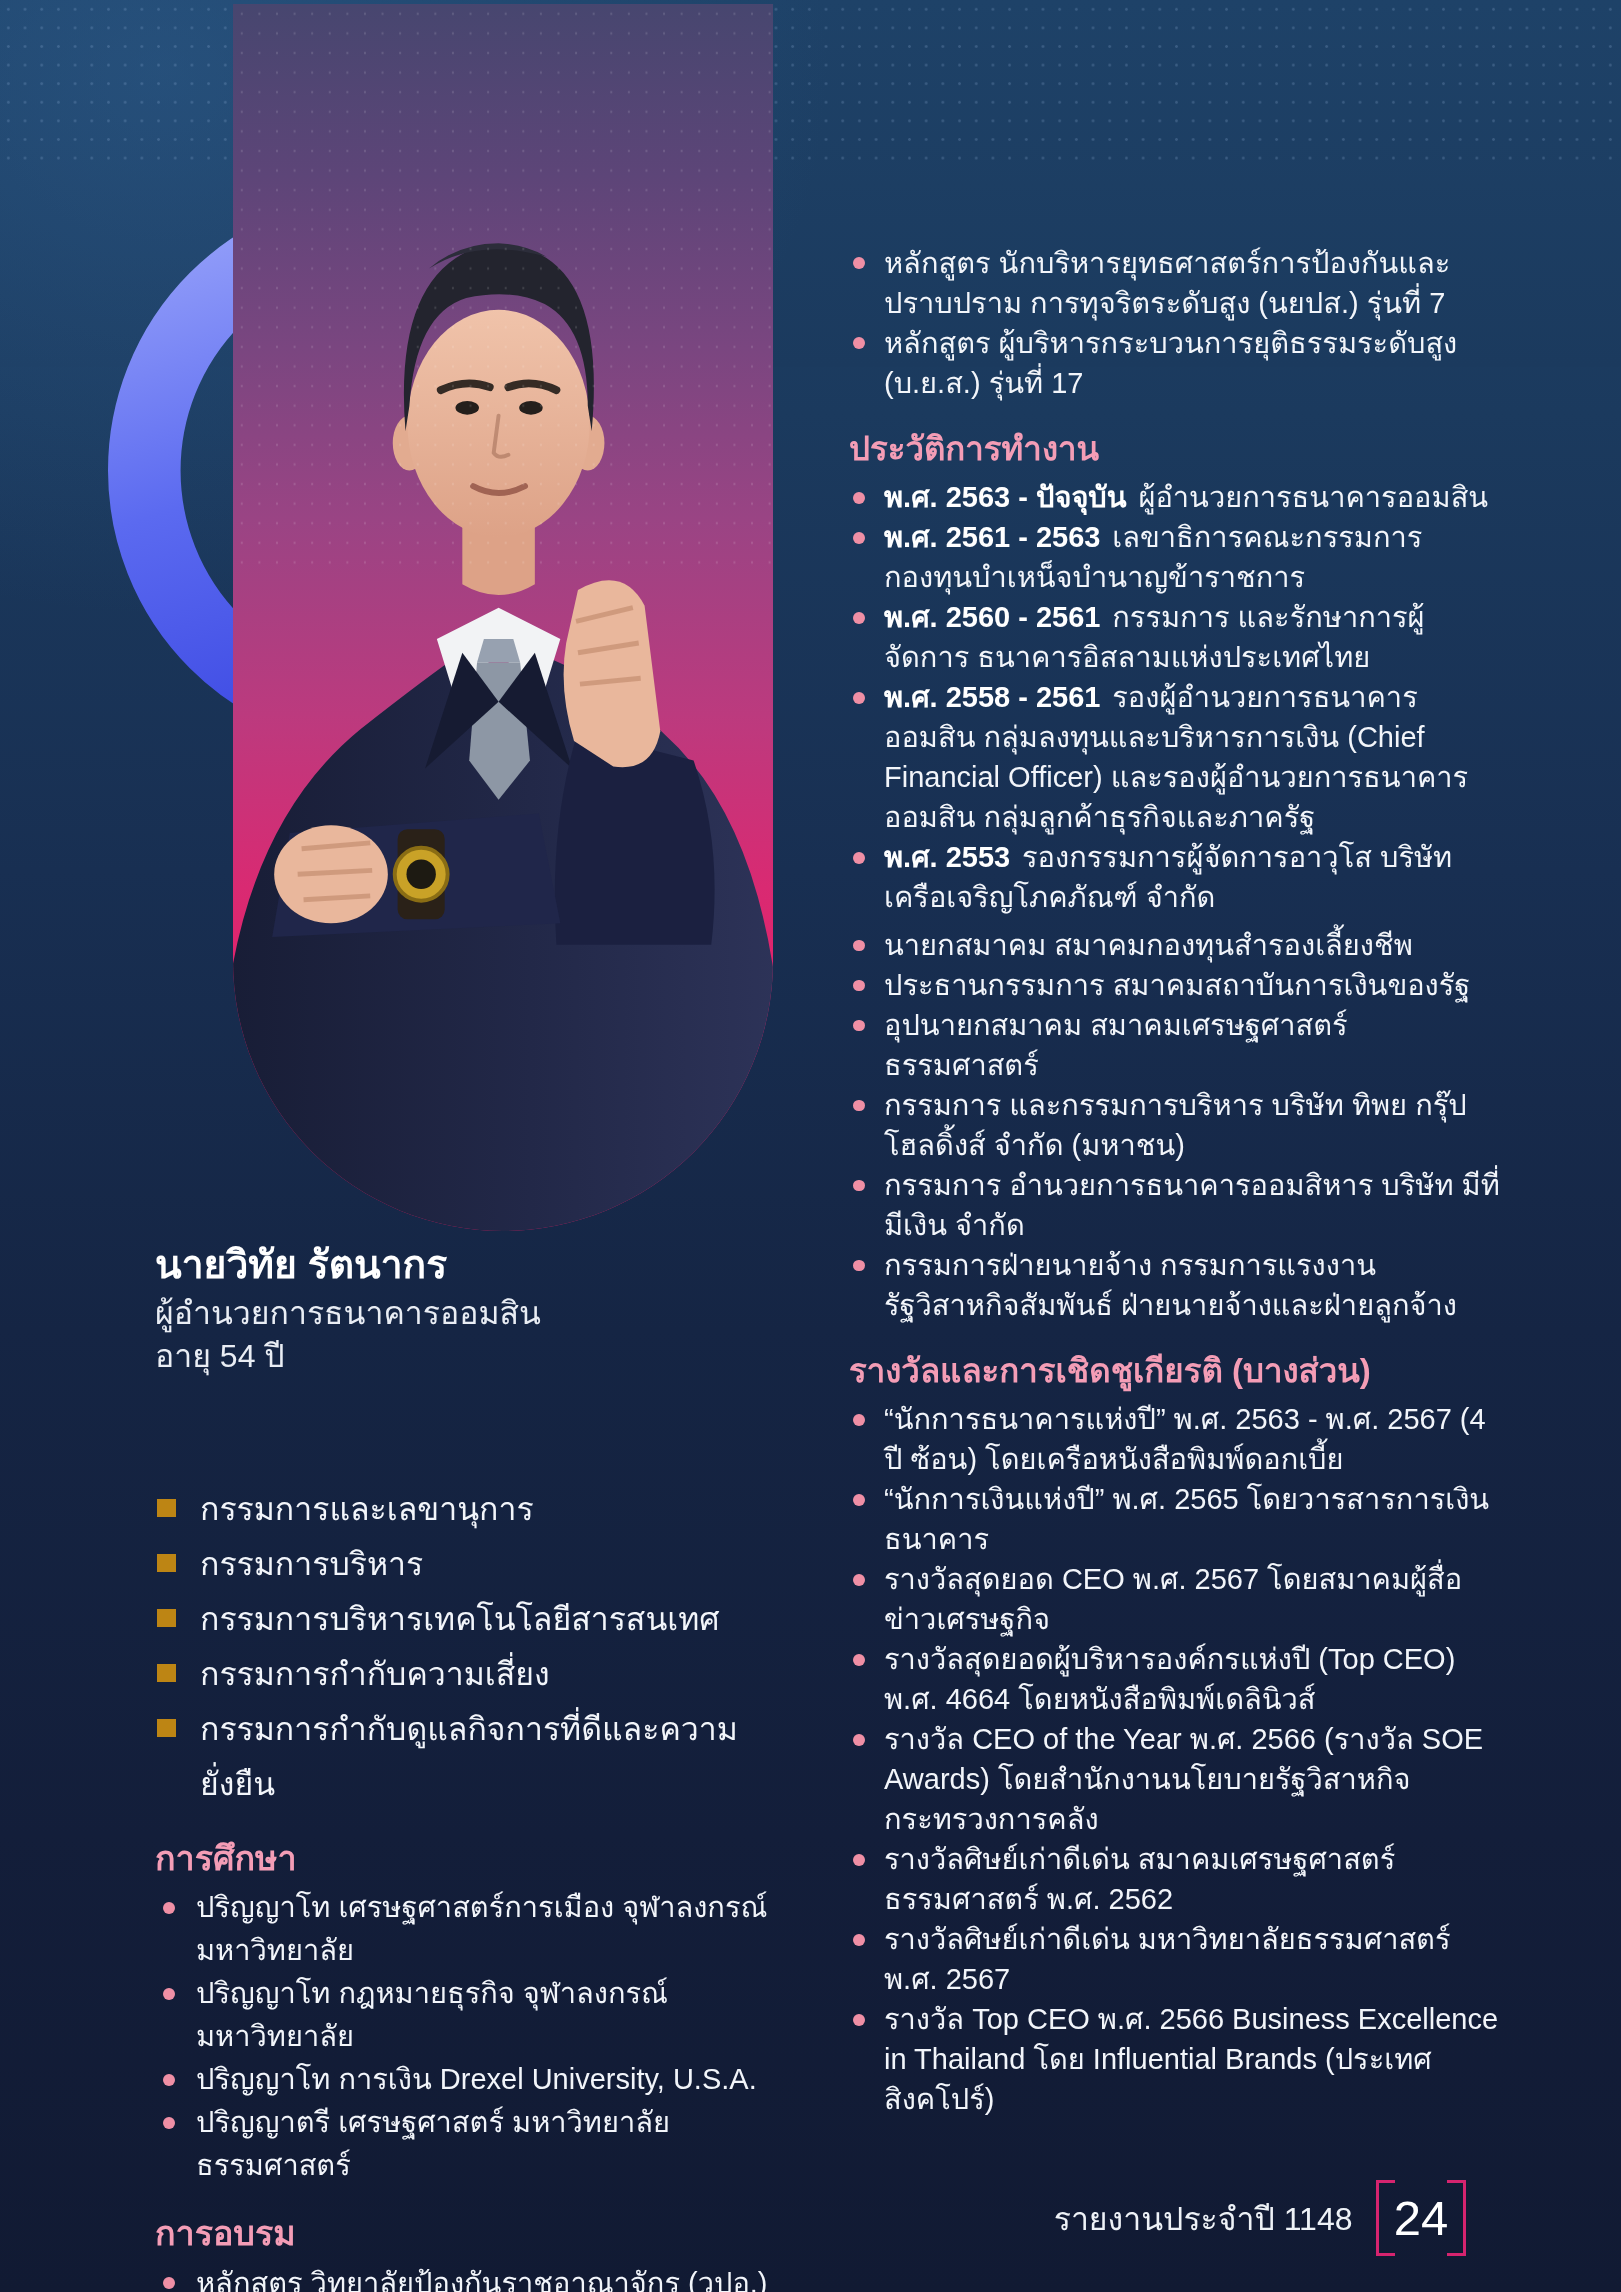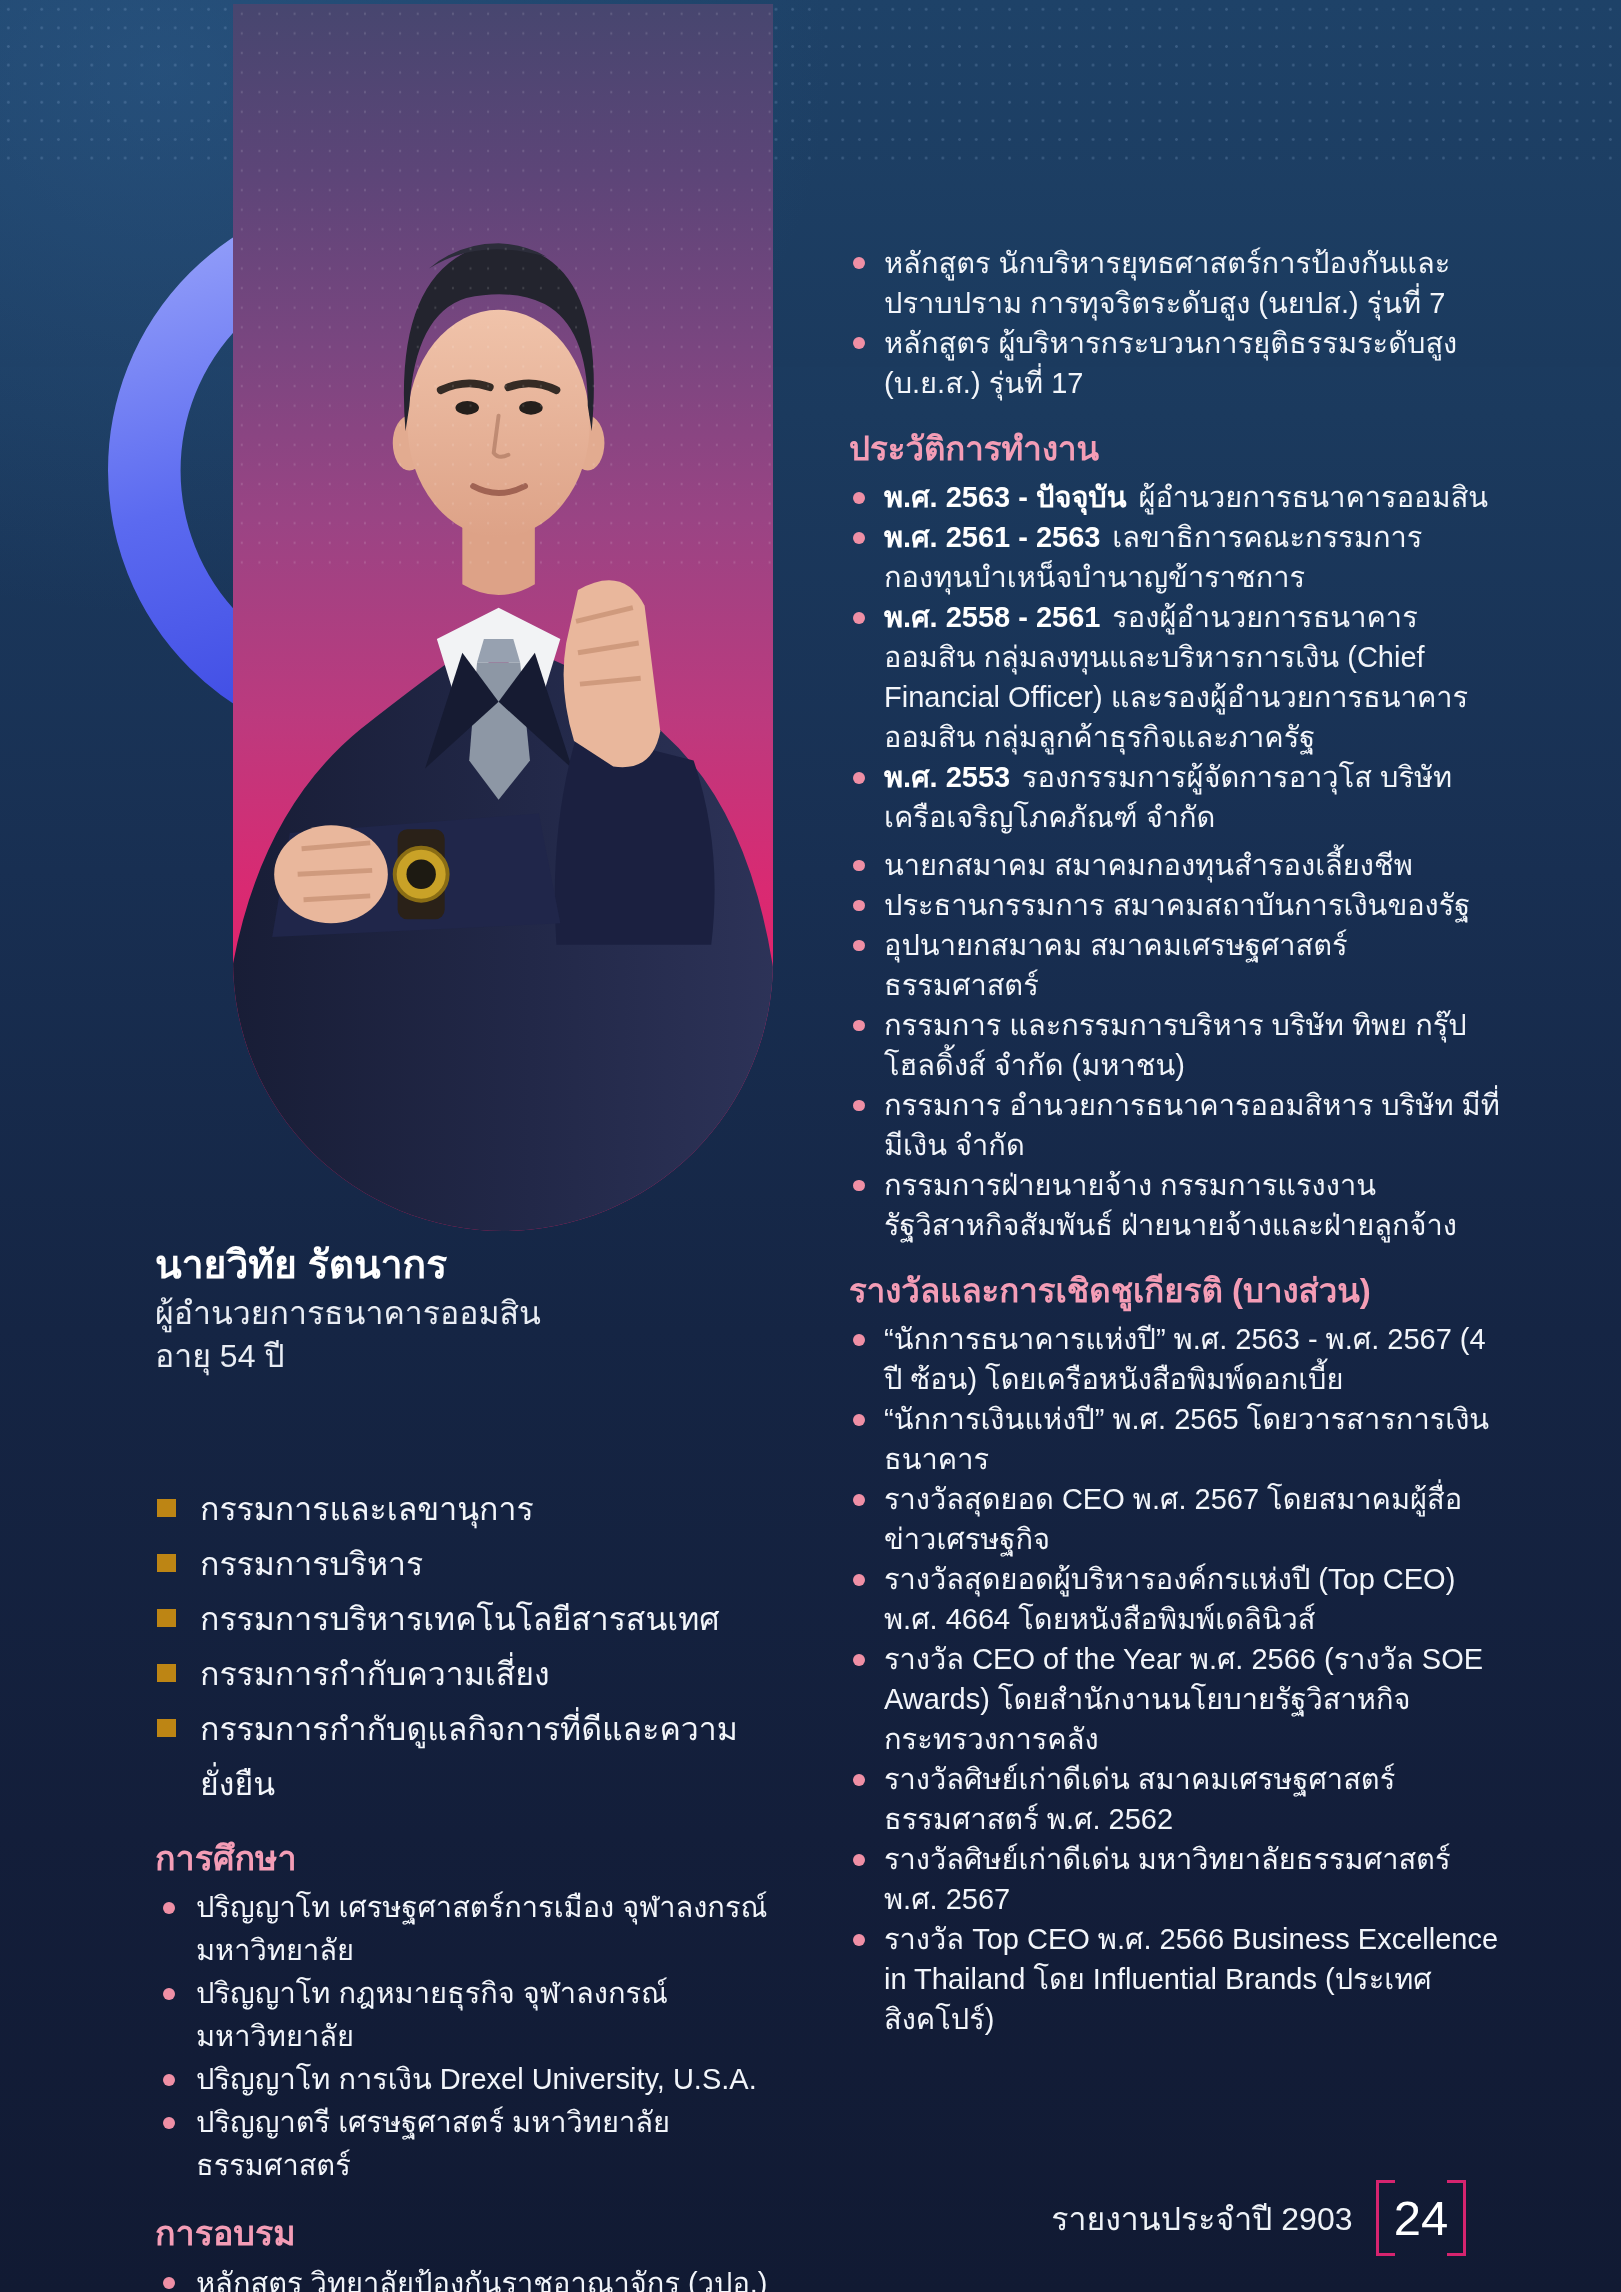--- a/index.html
+++ b/index.html
@@ -179,20 +179,21 @@
 <div class="right-col">
   <ul class="dotlist">
     <li>หลักสูตร นักบริหารยุทธศาสตร์การป้องกันและปราบปราม การทุจริตระดับสูง (นยปส.) รุ่นที่ 7</li>
     <li>หลักสูตร ผู้บริหารกระบวนการยุติธรรมระดับสูง (บ.ย.ส.) รุ่นที่ 17</li>
   </ul>
 
   <p class="sec-h">ประวัติการทำงาน</p>
   <ul class="dotlist">
     <li><span class="period">พ.ศ. 2563 - ปัจจุบัน</span><span>ผู้อำนวยการธนาคารออมสิน</span></li>
     <li><span class="period">พ.ศ. 2561 - 2563</span><span>เลขาธิการคณะกรรมการ กองทุนบำเหน็จบำนาญข้าราชการ</span></li>
+    <li><span class="period">พ.ศ. 2560 - 2561</span><span>กรรมการ และรักษาการผู้จัดการ ธนาคารอิสลามแห่งประเทศไทย</span></li>
     <li><span class="period">พ.ศ. 2558 - 2561</span><span>รองผู้อำนวยการธนาคารออมสิน กลุ่มลงทุนและบริหารการเงิน (Chief Financial Officer) และรองผู้อำนวยการธนาคารออมสิน กลุ่มลูกค้าธุรกิจและภาครัฐ</span></li>
     <li><span class="period">พ.ศ. 2553</span><span>รองกรรมการผู้จัดการอาวุโส บริษัท เครือเจริญโภคภัณฑ์ จำกัด</span></li>
   </ul>
 
   <ul class="dotlist">
     <li>นายกสมาคม สมาคมกองทุนสำรองเลี้ยงชีพ</li>
     <li>ประธานกรรมการ สมาคมสถาบันการเงินของรัฐ</li>
     <li>อุปนายกสมาคม สมาคมเศรษฐศาสตร์ธรรมศาสตร์</li>
     <li>กรรมการ และกรรมการบริหาร บริษัท ทิพย กรุ๊ป โฮลดิ้งส์ จำกัด (มหาชน)</li>
     <li>กรรมการ อำนวยการธนาคารออมสิหาร บริษัท มีที่ มีเงิน จำกัด</li>
@@ -207,20 +208,20 @@
     <li>รางวัลสุดยอดผู้บริหารองค์กรแห่งปี (Top CEO) พ.ศ. 4664 โดยหนังสือพิมพ์เดลินิวส์</li>
     <li>รางวัล CEO of the Year พ.ศ. 2566 (รางวัล SOE Awards) โดยสำนักงานนโยบายรัฐวิสาหกิจ กระทรวงการคลัง</li>
     <li>รางวัลศิษย์เก่าดีเด่น สมาคมเศรษฐศาสตร์ธรรมศาสตร์ พ.ศ. 2562</li>
     <li>รางวัลศิษย์เก่าดีเด่น มหาวิทยาลัยธรรมศาสตร์ พ.ศ. 2567</li>
     <li>รางวัล Top CEO พ.ศ. 2566 Business Excellence in Thailand โดย Influential Brands (ประเทศสิงคโปร์)</li>
   </ul>
 
 </div>
 
 <div class="footer">
-  <span class="footer-label">รายงานประจำปี 2903</span>
+  <span class="footer-label">รายงานประจำปี 1148</span>
   <span class="pagenum-box">
     <span class="bracket l"></span>
     <span class="pagenum">24</span>
     <span class="bracket r"></span>
   </span>
 </div>
 
 
 </body></html>

